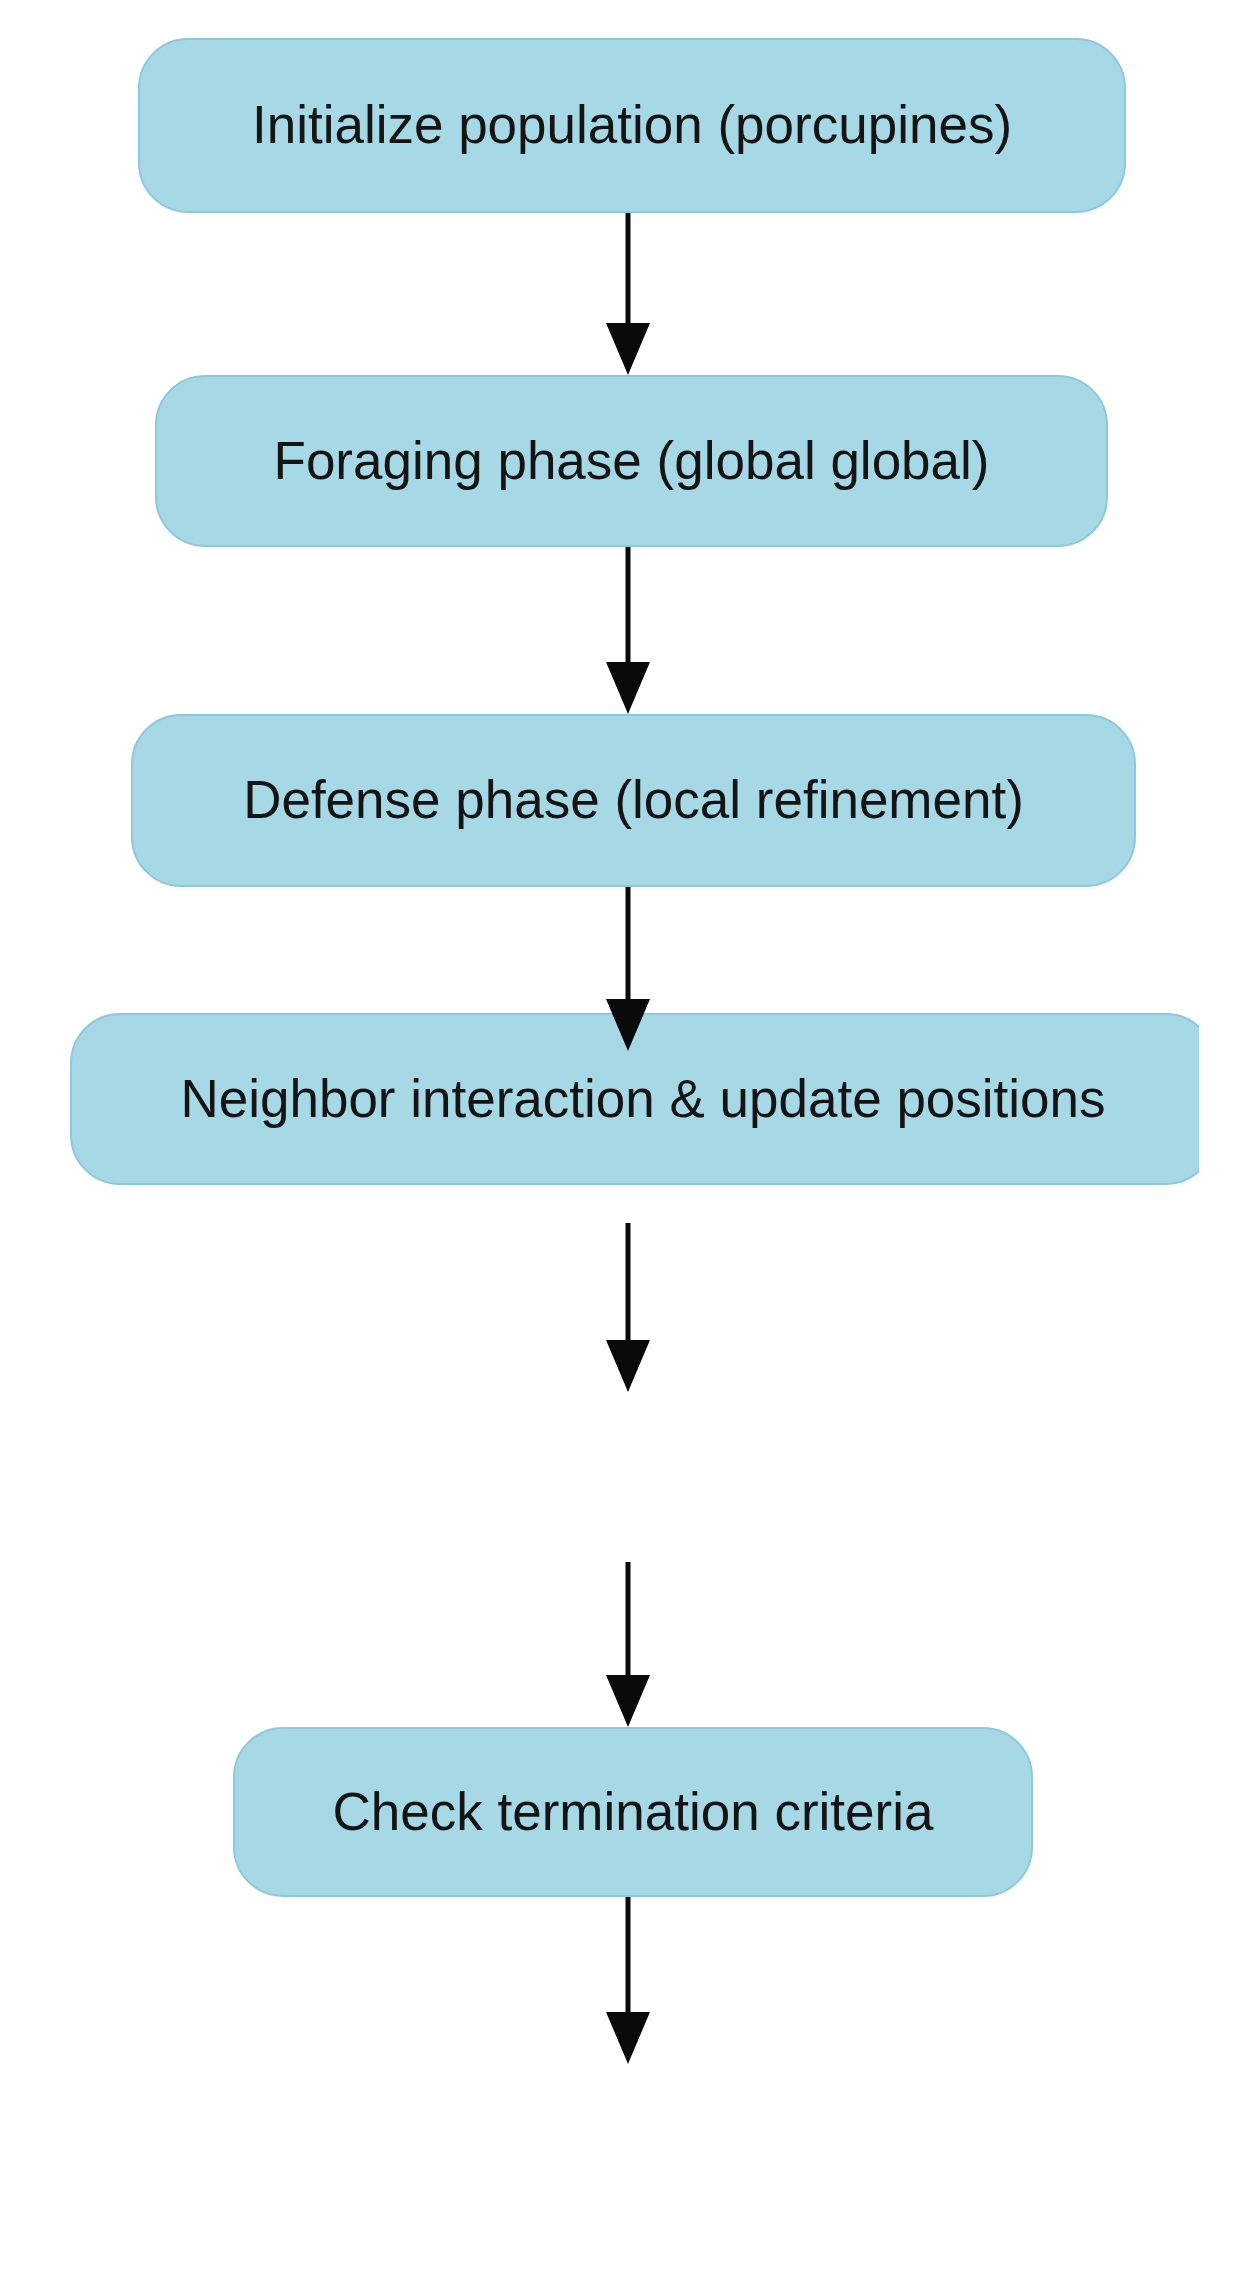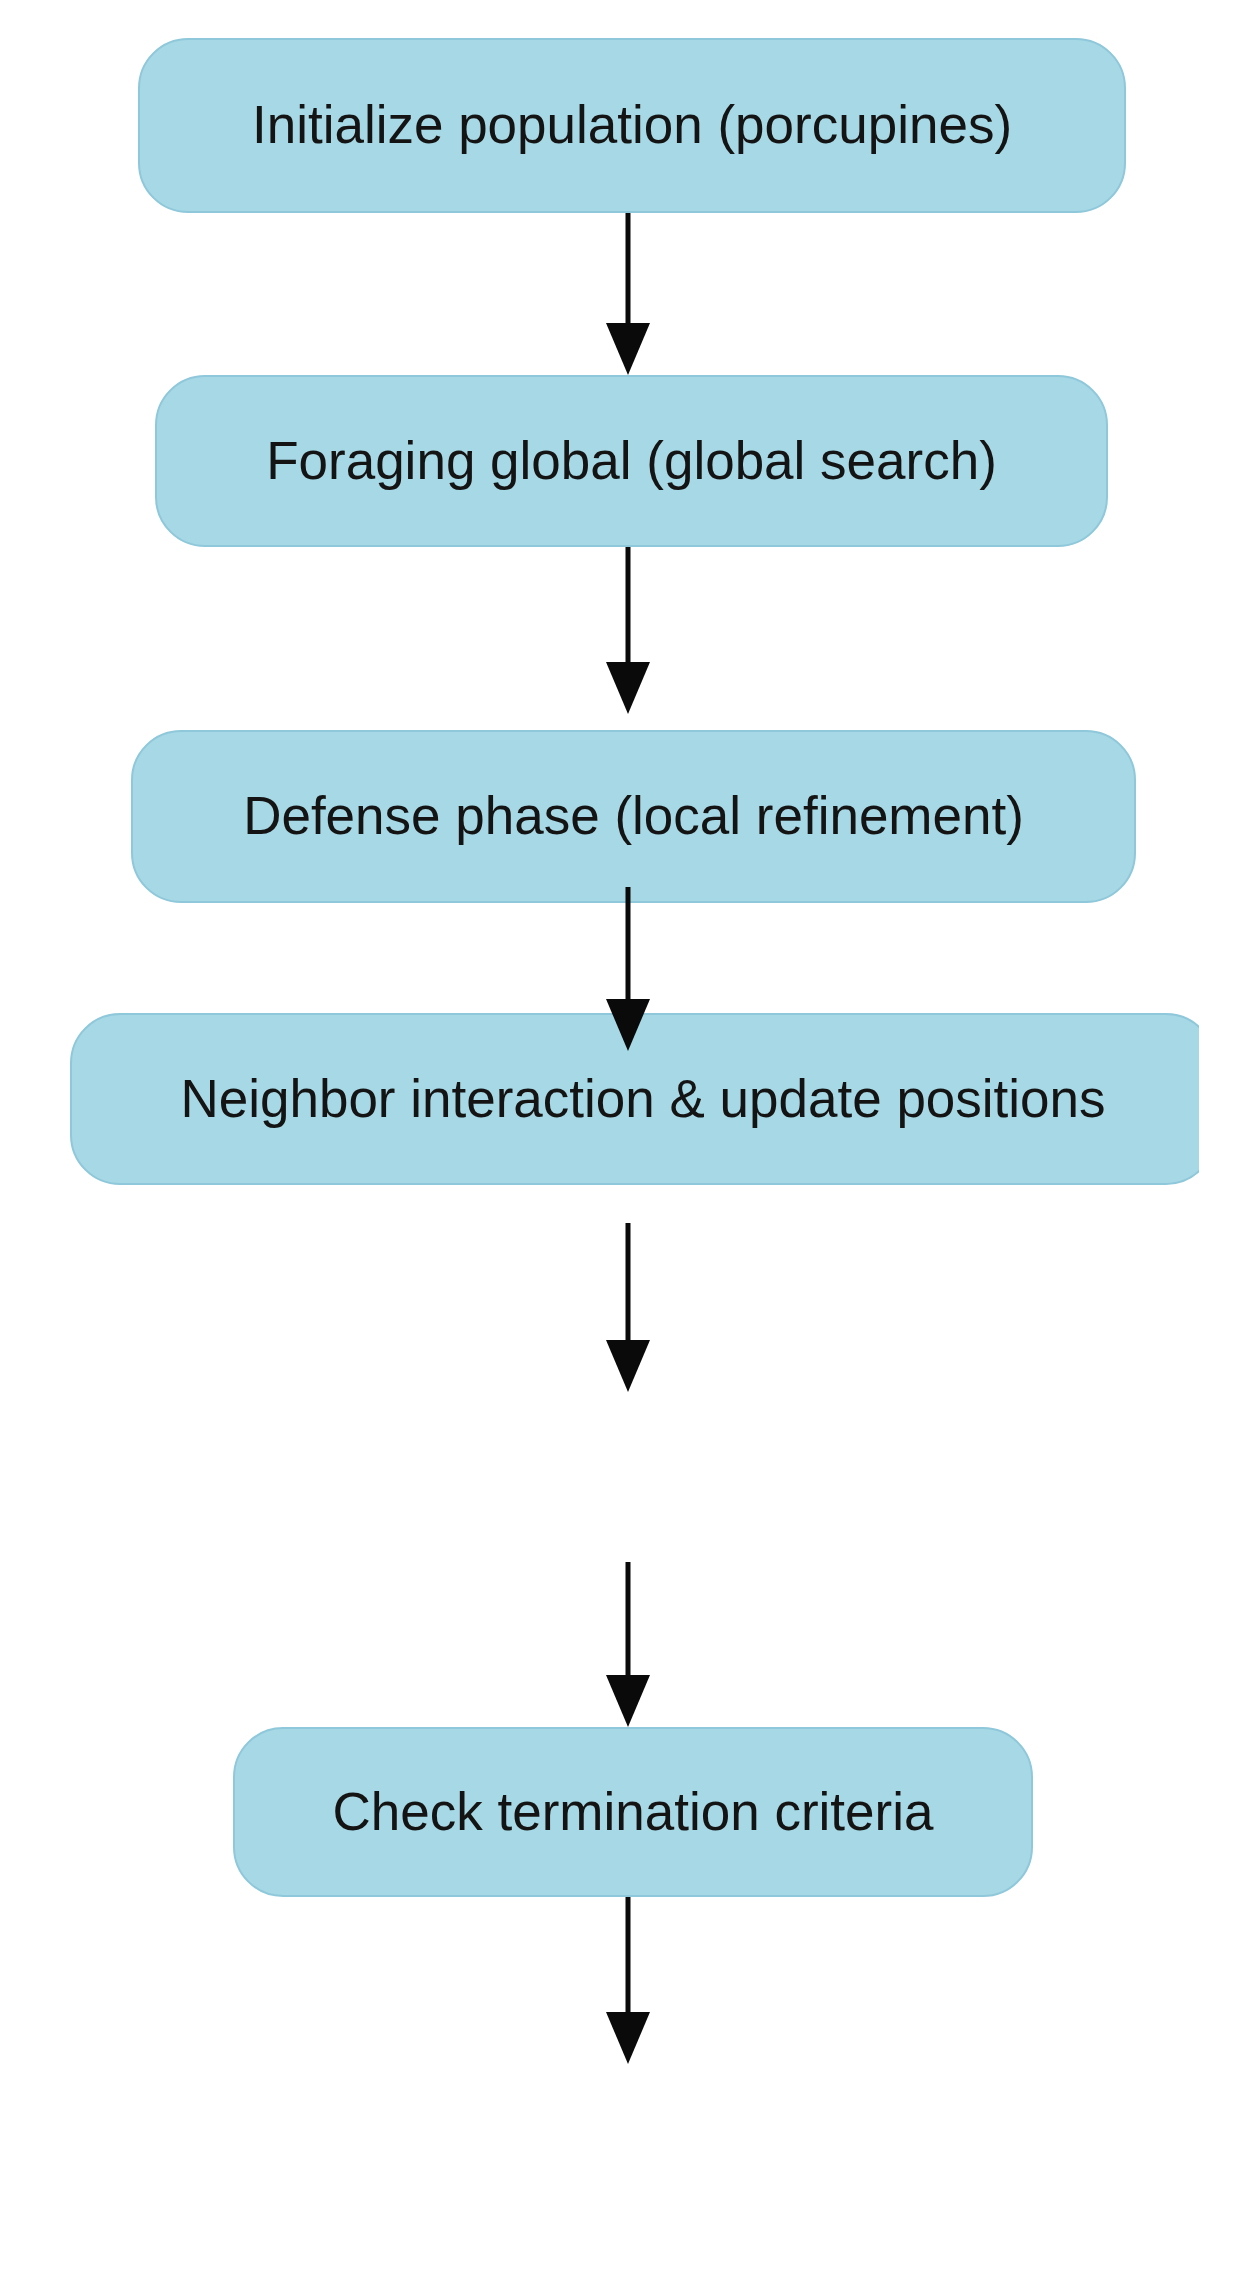--- a/index.html
+++ b/index.html
@@ -58,23 +58,23 @@
     border-top: 52px solid var(--arrow-color);
   }
 </style>
 </head>
 <body>
 
 <div class="canvas">
 
   <div class="node" style="left:138px; top:38px;  width:988px;  height:175px;">Initialize population (porcupines)</div>
 
-  <div class="node" style="left:155px; top:375px; width:953px;  height:172px;">Foraging global (global search)</div>
+  <div class="node" style="left:155px; top:375px; width:953px;  height:172px;">Foraging phase (global global)</div>
 
-  <div class="node" style="left:131px; top:730px; width:1005px; height:173px;">Defense phase (local refinement)</div>
+  <div class="node" style="left:131px; top:714px; width:1005px; height:173px;">Defense phase (local refinement)</div>
 
   <div class="node" style="left:70px;  top:1013px; width:1146px; height:172px;">Neighbor interaction &amp; update positions</div>
 
 
   <div class="node" style="left:233px; top:1727px; width:800px;  height:170px;padding-left:20px;">Check termination criteria</div>
 
 
   <div class="arrow" style="left:606px; top:213px;  height:162px;">
     <div class="stem" style="height:112px;"></div>
     <div class="head"></div>

